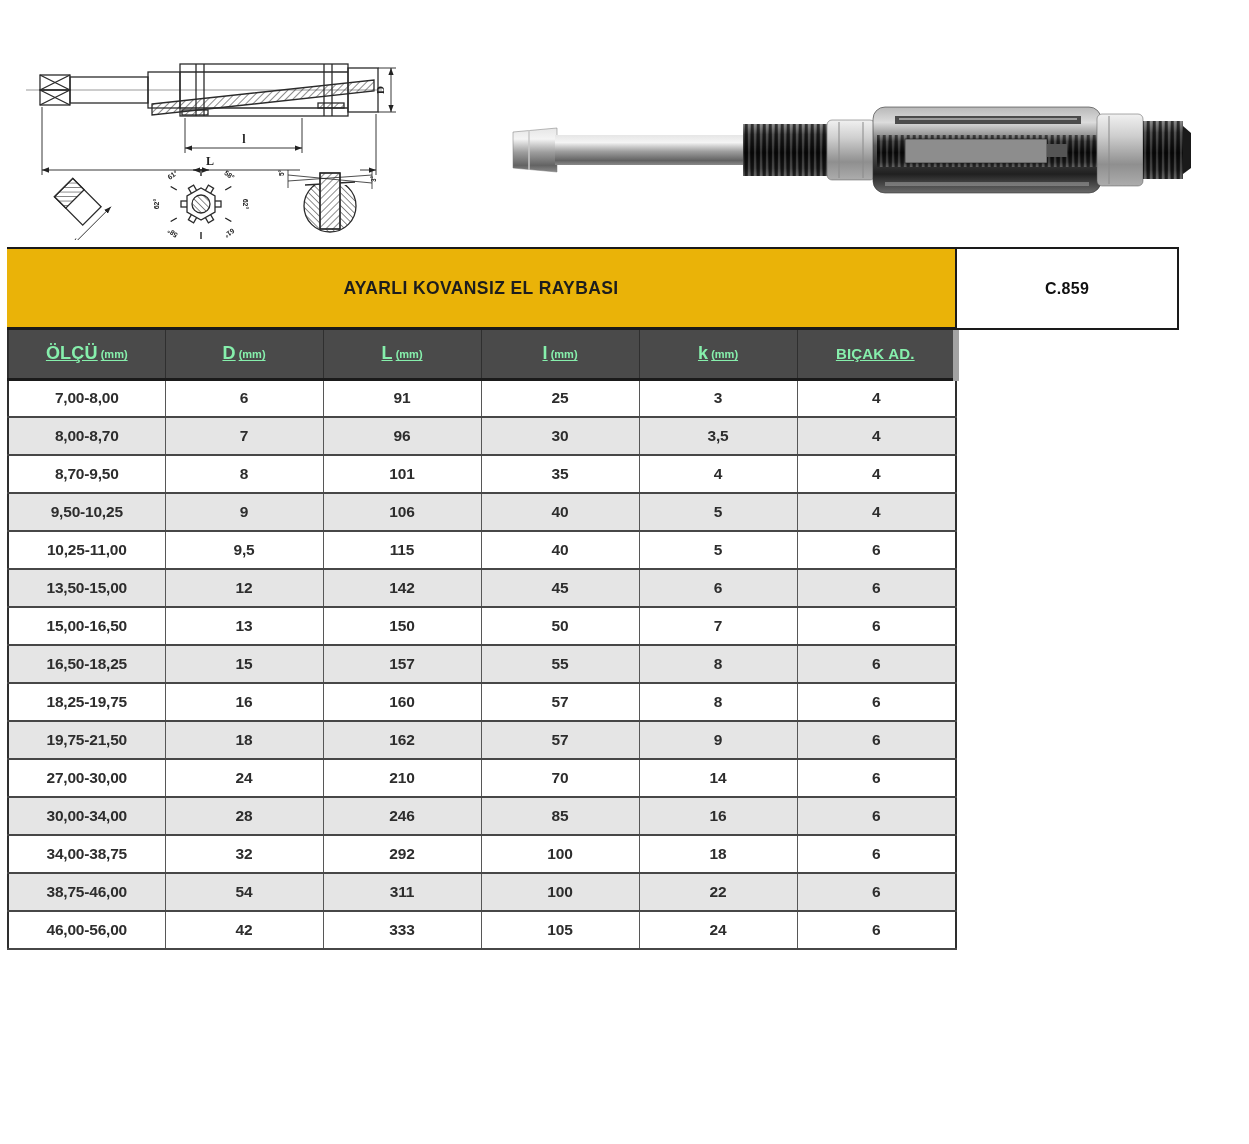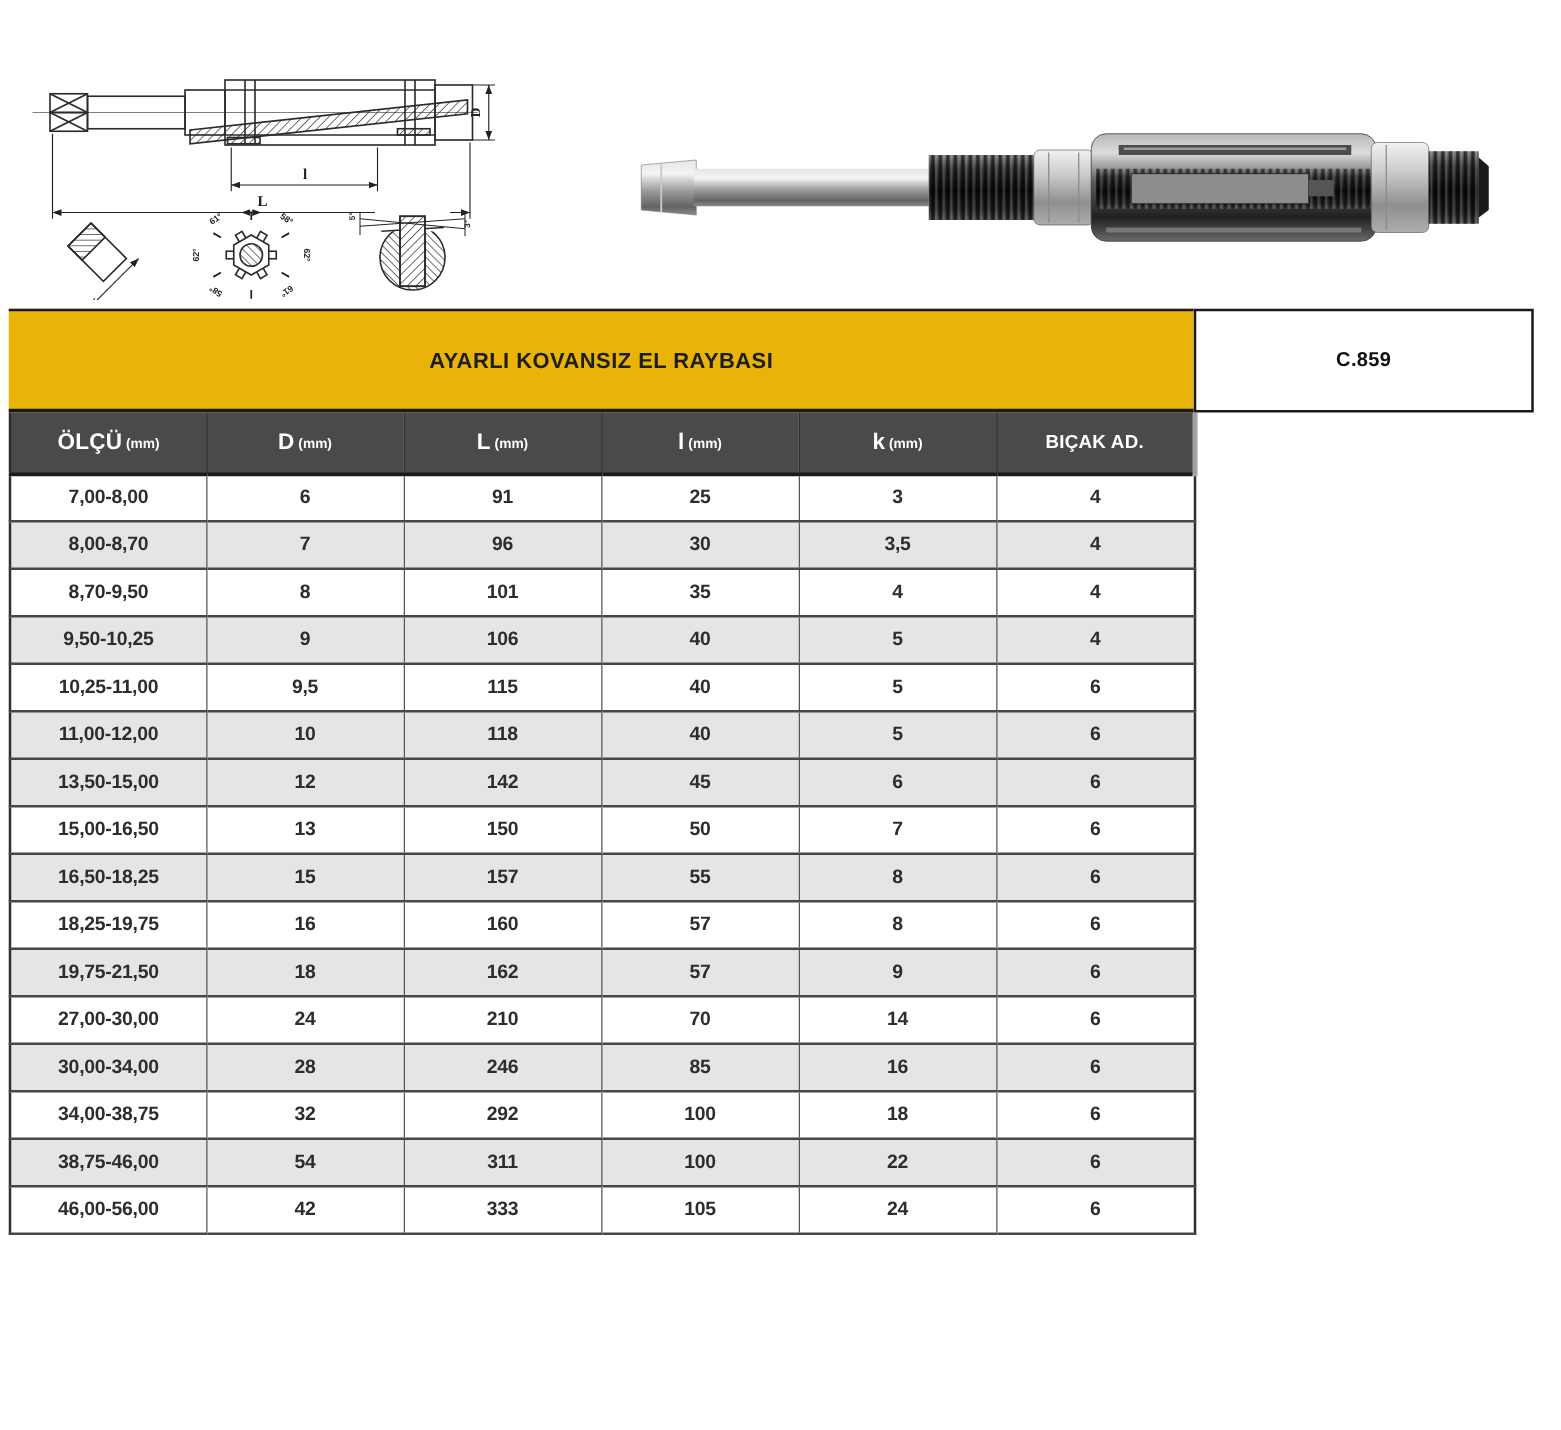--- a/index.html
+++ b/index.html
@@ -14,33 +14,33 @@
   
   .table-area { position:absolute; left:7px; top:247px; width:1220px; }
   .title-row { display:flex; height:83px; }
   .title-green {
     width:948px; height:83px; background:#eab308;
     border-top:2px solid #1a1a1a; border-bottom:3px solid #1a1a1a;
     display:flex; align-items:center; justify-content:center;
   }
   .title-green span { font-size:17.5px; font-weight:bold; color:#1d1d1d; letter-spacing:.4px; }
   .code-box {
-    width:272px; height:83px; background:#fff; border:2px solid #1a1a1a;
+    width:224px; height:83px; background:#fff; border:2px solid #1a1a1a;
     display:flex; align-items:center; justify-content:center;
   }
   .code-box span { font-size:16px; font-weight:bold; color:#111; letter-spacing:.3px; }
 
   table.spec { border-collapse:collapse; table-layout:fixed; width:948px; }
   th {
-    height:49px; background:#4a4a4a; color:#ffffff; font-weight:bold;
+    height:49px; background:#4a4a4a; color:#86efac; font-weight:bold;
     border-right:1px solid #2f2f2f; border-bottom:3px solid #1a1a1a;
-    text-align:center; vertical-align:middle; white-space:nowrap;
+    text-align:center; vertical-align:middle; white-space:nowrap;text-decoration:underline;
   }
   th:first-child { border-left:2px solid #2e2e2e; }
-  th:last-child  { border-right:4px solid #a3a3a3; }
+  th:last-child  { border-right:6px solid #a3a3a3; }
   th .main { font-size:18px; letter-spacing:.2px; }
   th .unit { font-size:11px; margin-left:3px; position:relative; top:-1px; }
   th.small-head .main { font-size:15px; }
   th:nth-child(1), td:nth-child(1) { width:157px; }
   th:nth-child(2), td:nth-child(2),
   th:nth-child(3), td:nth-child(3),
   th:nth-child(4), td:nth-child(4),
   th:nth-child(5), td:nth-child(5) { width:158px; }
   th:nth-child(6), td:nth-child(6) { width:159px; }
   td {
@@ -305,28 +305,20 @@
           </tr>
           <tr>
             <td>10,25-11,00</td>
             <td>9,5</td>
             <td>115</td>
             <td>40</td>
             <td>5</td>
             <td>6</td>
           </tr>
           <tr class="alt">
-            <td>11,00-12,00</td>
-            <td>10</td>
-            <td>118</td>
-            <td>40</td>
-            <td>5</td>
-            <td>6</td>
-          </tr>
-          <tr class="alt">
             <td>13,50-15,00</td>
             <td>12</td>
             <td>142</td>
             <td>45</td>
             <td>6</td>
             <td>6</td>
           </tr>
           <tr>
             <td>15,00-16,50</td>
             <td>13</td>

